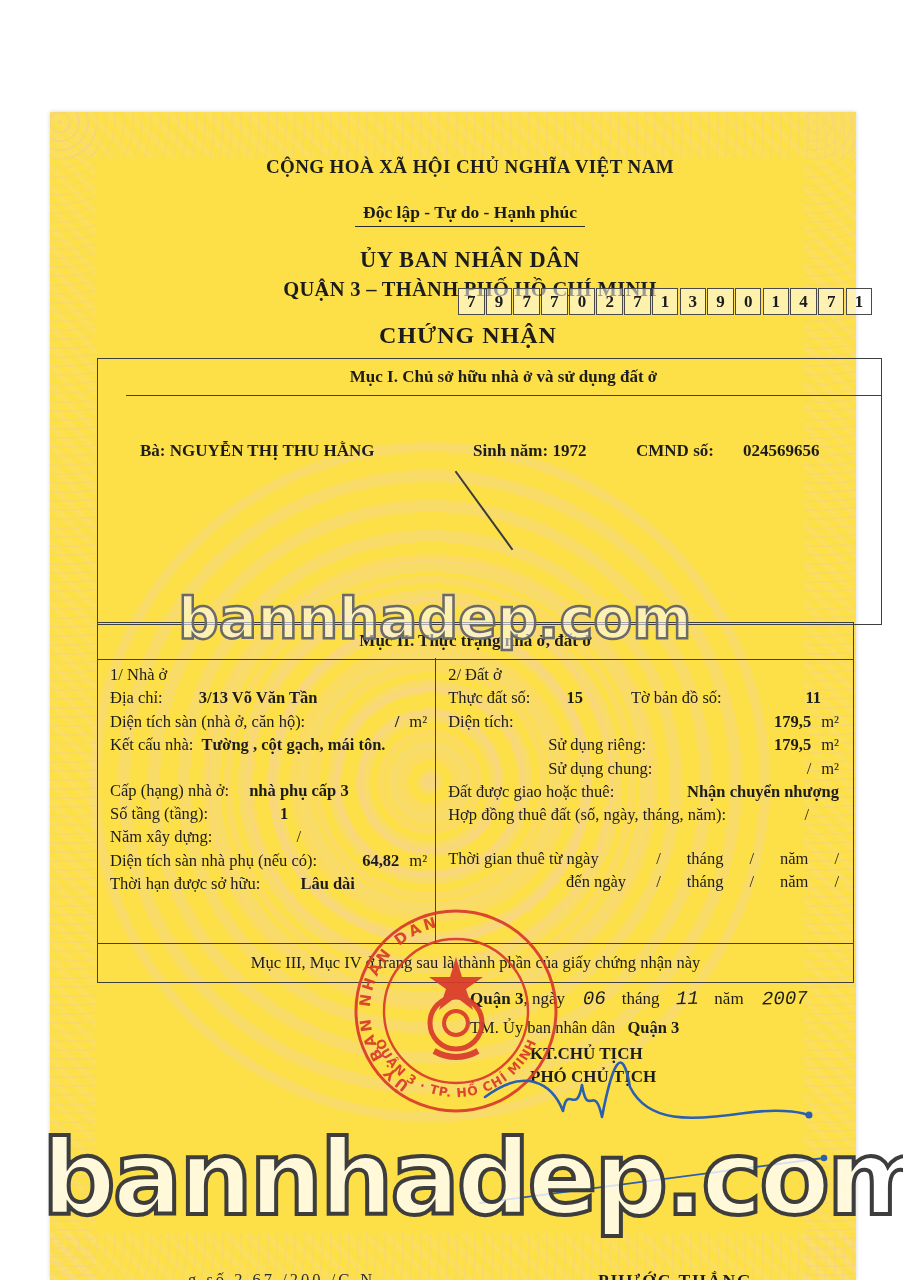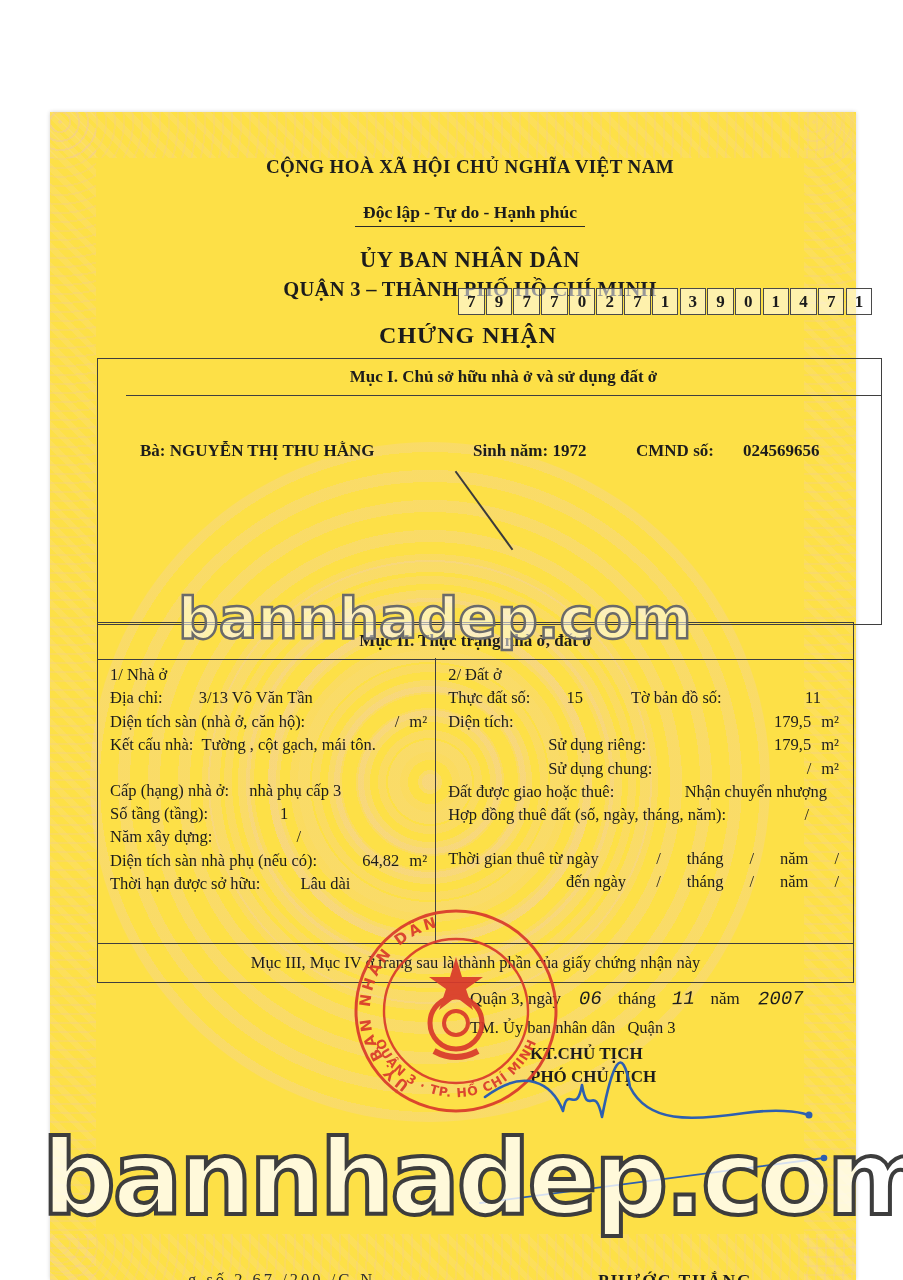--- a/index.html
+++ b/index.html
@@ -67,21 +67,21 @@
   .slash-line{position:absolute;left:433px;top:350px;width:2px;height:97px;background:#3b3b3b;
     transform:rotate(-36deg);}
 
   .sec2-head{top:510px;height:36px;display:flex;align-items:center;justify-content:center;
     font-weight:bold;font-size:17px;}
   .sec2-body{top:546px;height:285px;border-top:none;display:flex;}
   .col{font-size:16.5px;line-height:23.4px;}
   .col-left{width:358px;padding:5px 0 0 12px;}
   .col-right{flex:1;padding:5px 14px 0 12px;border-left:1.4px solid #3f3f3f;}
   .row{display:flex;align-items:baseline;white-space:nowrap;}
-  .val{font-weight:normal;}
+  .val{font-weight:bold;}
   .push{margin-left:auto;}
   .unit{margin-left:10px;}
   .gap{height:22px;}
   .indent{margin-left:85px;}
   .ml8{margin-left:8px;} .ml20{margin-left:20px;} .ml36{margin-left:36px;}
   .lease-lbl{width:178px;}
   .lease-lbl.r{text-align:right;}
   .lease-row span.s{margin-left:26px;}
   .lease-row span.s1{margin-left:30px;}
 
@@ -218,21 +218,21 @@
           <span class="val push">179,5</span>
           <span class="unit">m²</span>
         </div>
       <div class="row">
           <span style="margin-left:100px">Sử dụng chung:</span>
           <span class="val push" style="font-weight:normal">/</span>
           <span class="unit">m²</span>
         </div>
       <div class="row">
           <span>Đất được giao hoặc thuê:</span>
-          <span class="val push" style="margin-right:12px">Nhận chuyển nhượng</span>
+          <span class="val push" style="margin-right:0">Nhận chuyển nhượng</span>
         </div>
       <div class="row">
           <span>Hợp đồng thuê đất (số, ngày, tháng, năm):</span>
           <span class="val push" style="margin-right:30px;font-weight:normal">/</span>
         </div>
       <div class="gap" style="height:20px"></div>
       <div class="row lease-row">
           <span class="lease-lbl">Thời gian thuê từ ngày</span>
           <span class="s1 val" style="font-weight:normal">/</span>
           <span class="s">tháng</span>

